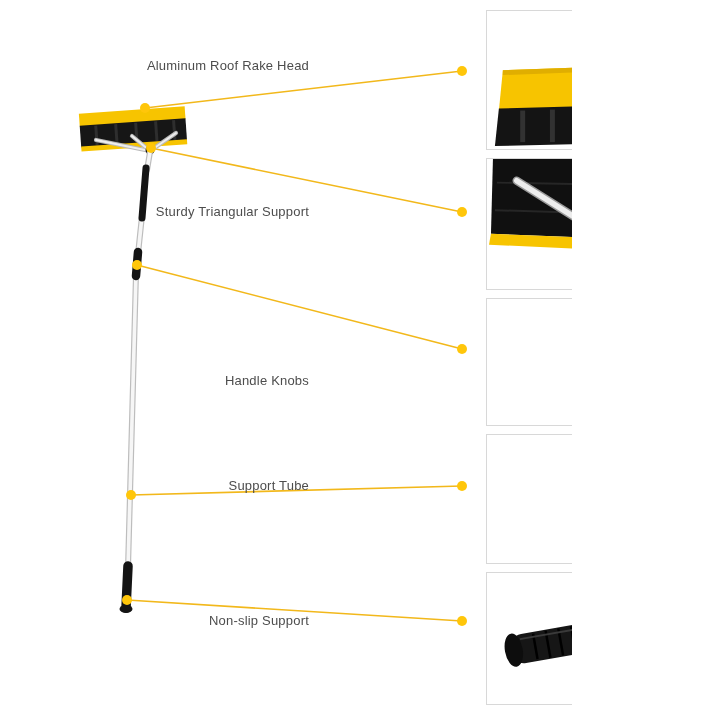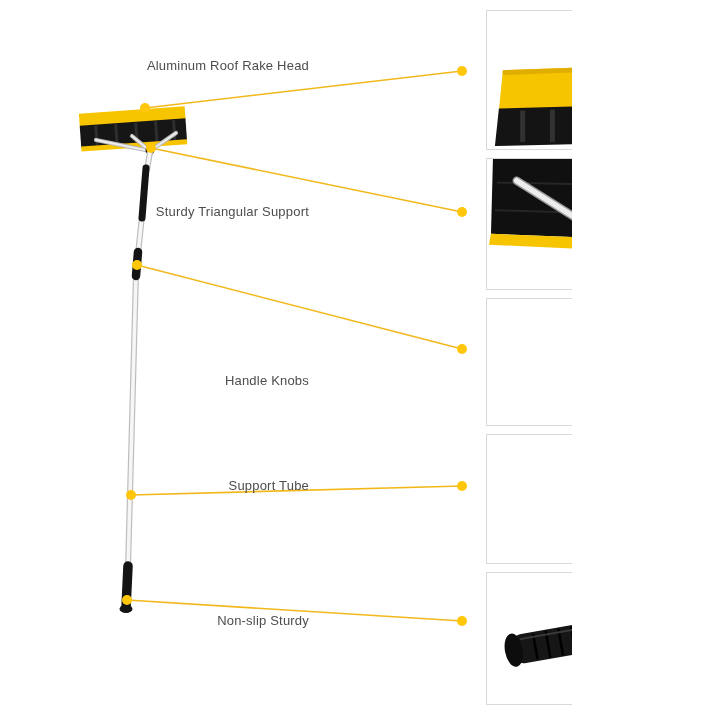--- a/index.html
+++ b/index.html
@@ -105,21 +105,21 @@
       <circle cx="462" cy="349" r="5"></circle>
       <circle cx="462" cy="486" r="5"></circle>
       <circle cx="462" cy="621" r="5"></circle>
     </g>
   </svg>
 
   <div class="callout-label label-head">Aluminum Roof Rake Head</div>
   <div class="callout-label label-support">Sturdy Triangular Support</div>
   <div class="callout-label label-knobs">Handle Knobs</div>
   <div class="callout-label label-tube">Support Tube</div>
-  <div class="callout-label label-handle">Non-slip Sturdy</div>
+  <div class="callout-label label-handle">Non-slip Support</div>
 
   <div class="detail-box box-1">
     <svg viewBox="0 0 227 140" preserveAspectRatio="none">
       <rect x="104" y="2" width="12" height="22" fill="#d9d9d9" stroke="#b5b5b5" stroke-width="1"></rect>
       <polygon points="97,24 127,24 120,48 104,48" fill="#151515"></polygon>
       <polygon points="16,60 210,53 216,95 12,101" fill="#F7C400"></polygon>
       <polygon points="16,60 210,53 210,58 16,65" fill="#e0ae00"></polygon>
       <polygon points="12,99 216,93 221,132 8,137" fill="#141414"></polygon>
       <g stroke="#323232" stroke-width="5">
         <line x1="36" y1="101" x2="36" y2="133"></line>

